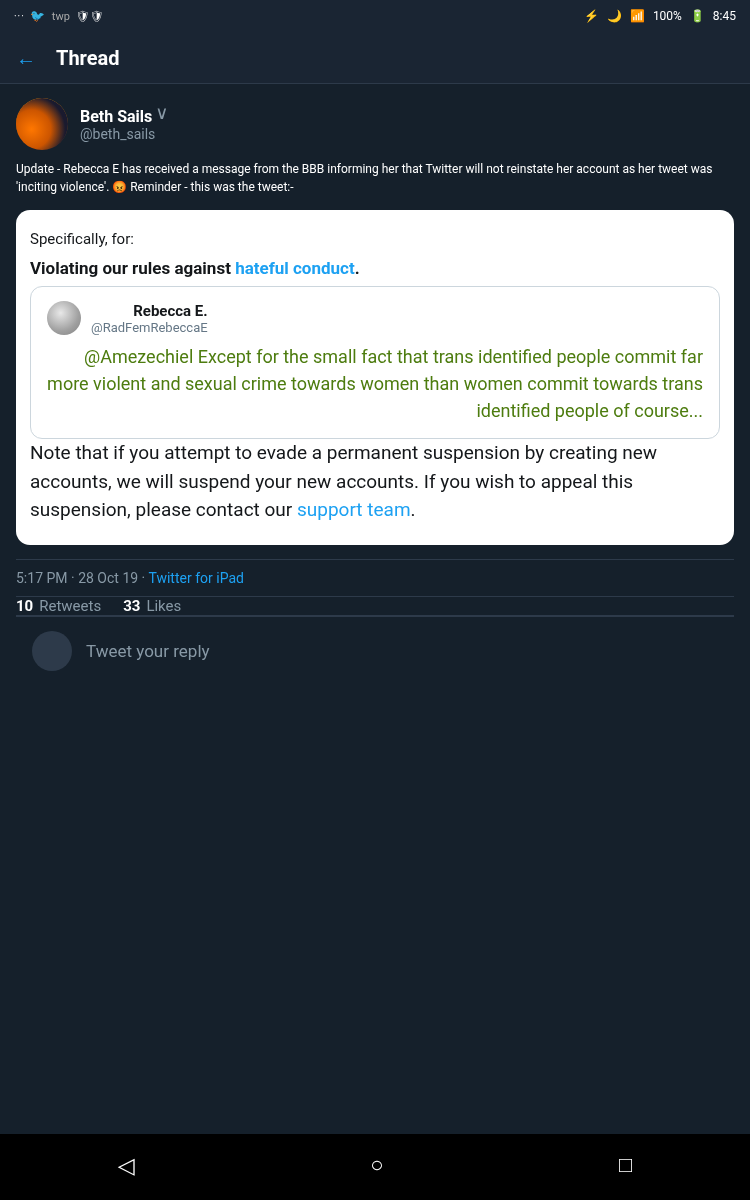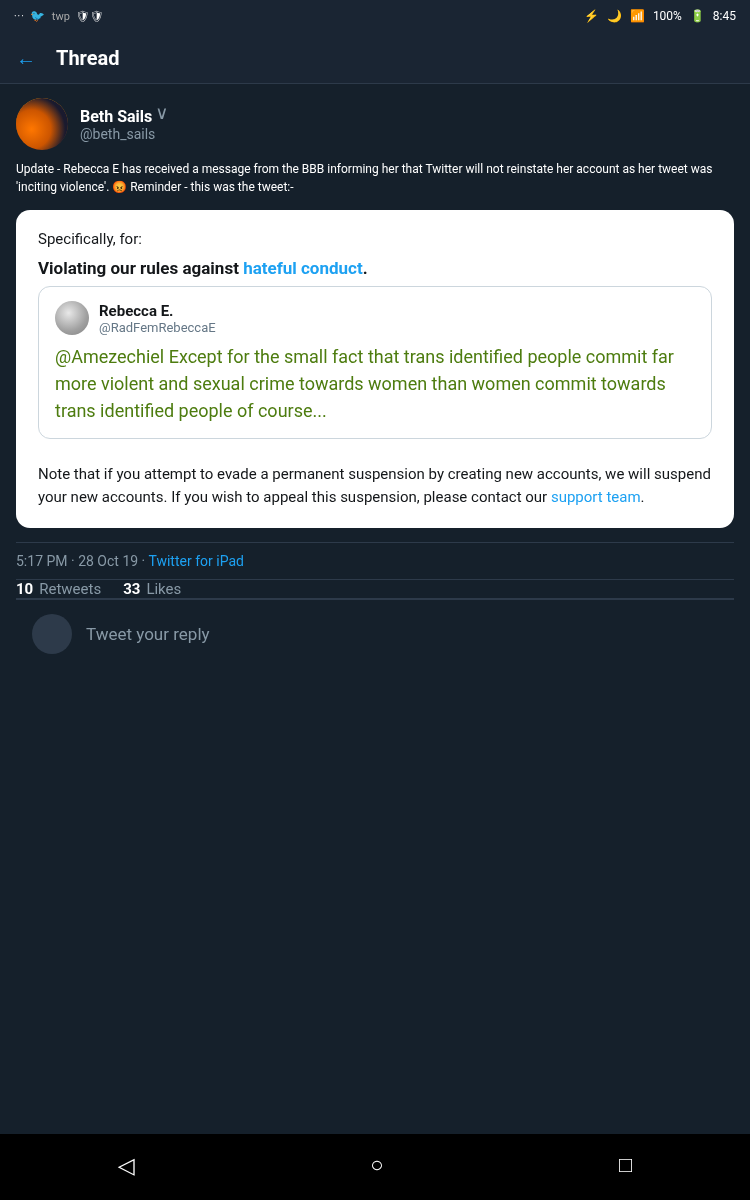--- a/index.html
+++ b/index.html
@@ -120,21 +120,21 @@
       font-size: 12px;
       line-height: 1.5;
       color: #ffffff;
       margin-bottom: 14px;
     }
 
     
     .quoted-card {
       background: #ffffff;
       border-radius: 14px;
-      padding: 20px 22px;
+      padding: 20px 14px;
       margin-bottom: 14px;
       color: #14171a;
     }
     .quoted-card .specifically {
       font-size: 15px;
       color: #14171a;
       margin-bottom: 10px;
     }
     .quoted-card .violation-title {
       font-size: 17px;
@@ -151,21 +151,22 @@
       color: #14171a;
       line-height: 1.5;
       margin-bottom: 16px;
     }
 
     
     .inner-quote {
       border: 1px solid #ccd6dd;
       border-radius: 12px;
       padding: 14px 16px;
-      margin-bottom: 24px;
+      margin-bottom: 0;
+      text-align: right;
     }
     .inner-quote-header {
       display: flex;
       align-items: center;
       gap: 10px;
       margin-bottom: 8px;
     }
     .inner-avatar {
       width: 34px;
       height: 34px;
@@ -192,21 +193,21 @@
       font-size: 13px;
       color: #657786;
     }
     .inner-quote-text {
       font-size: 18px;
       color: #4d7c0f;
       line-height: 1.5;
     }
 
     .quoted-card .note-text {
-      font-size: 15px;
+      font-size: 19px;
       color: #14171a;
       line-height: 1.5;
     }
     .quoted-card .note-text .support-link {
       color: #1da1f2;
     }
 
     
     .metadata {
       font-size: 14px;

